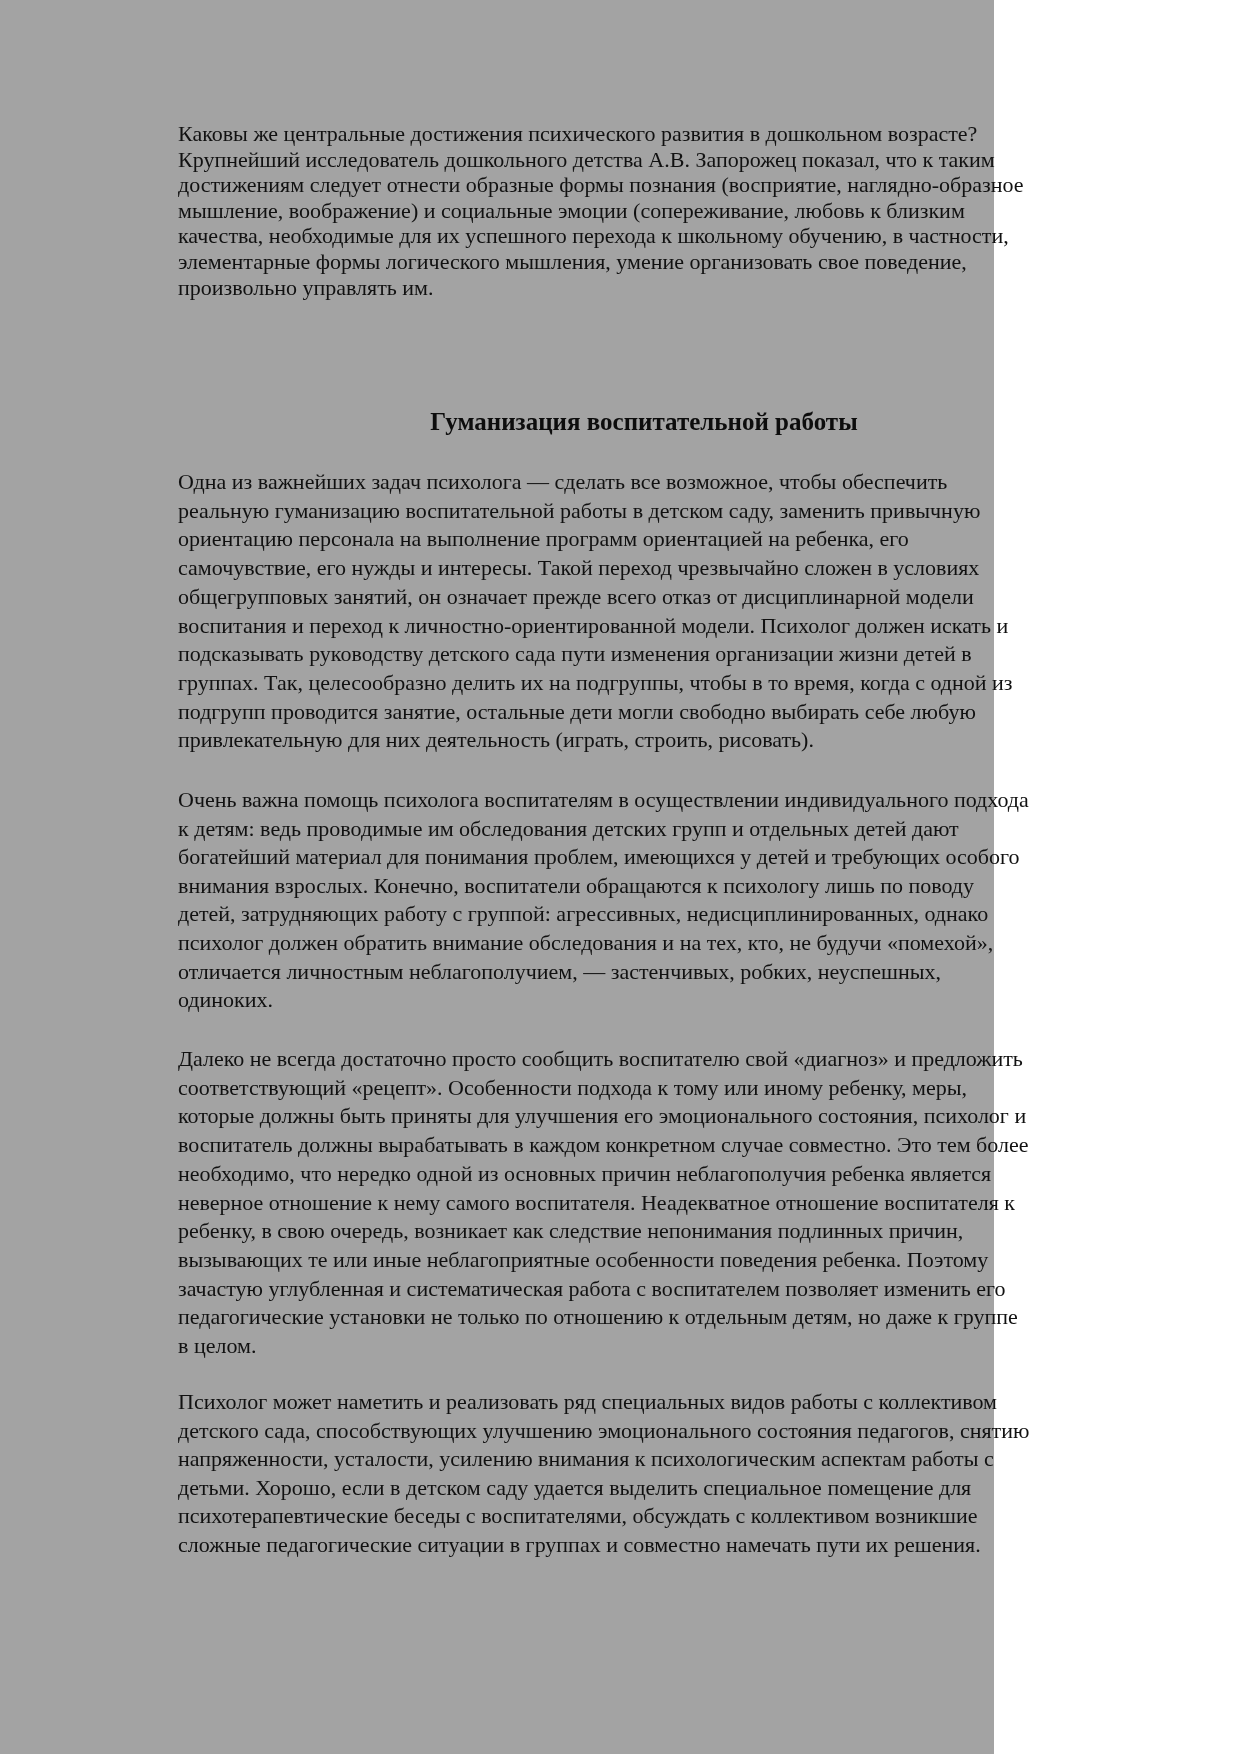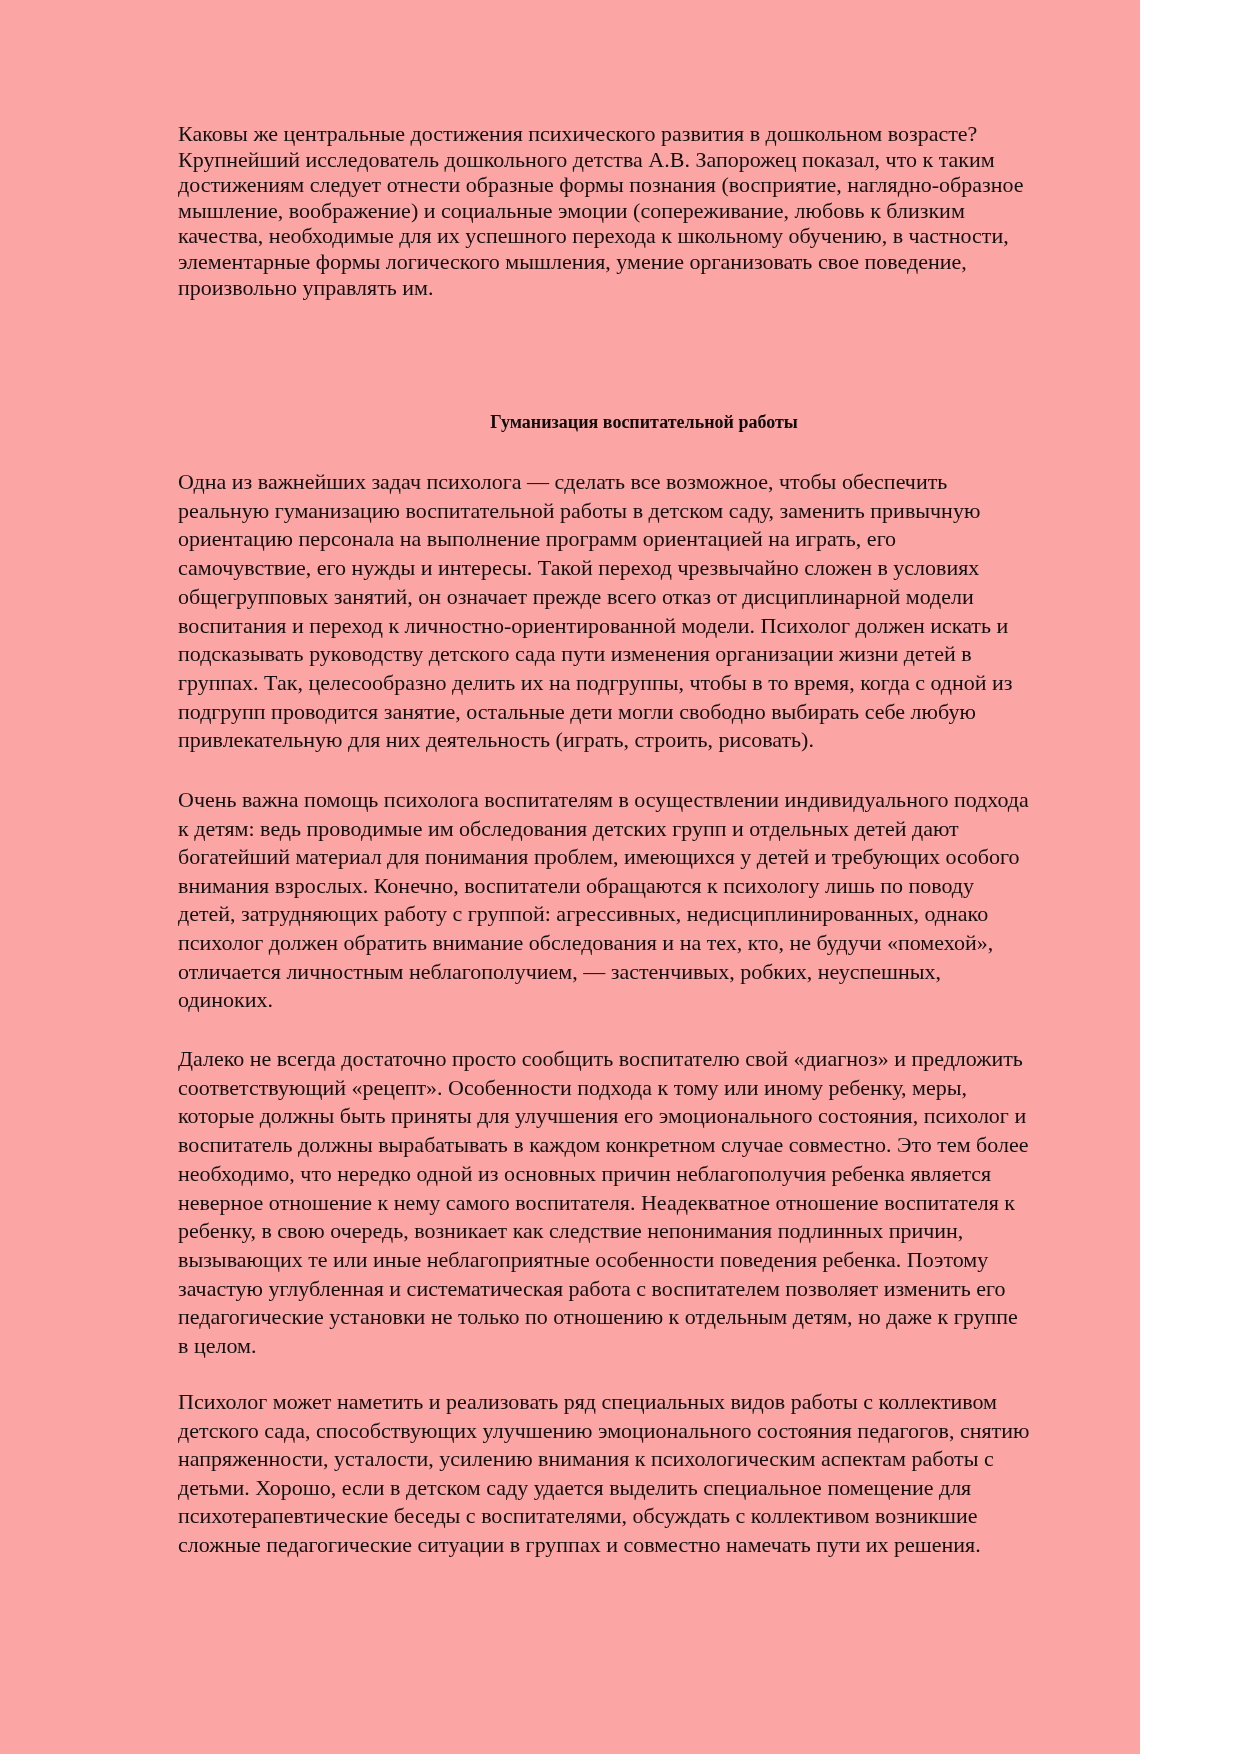--- a/index.html
+++ b/index.html
@@ -1,33 +1,33 @@
 <!DOCTYPE html>
 <html><head>
 <meta charset="utf-8">
 <style>
   html, body { margin: 0; padding: 0; background: #ffffff; }
   body { width: 1240px; height: 1754px; position: relative; overflow: hidden; }
-  .page { position: absolute; left: 0; top: 0; width: 1140px; height: 1754px; background: #fca5a5; }
+  .page { position: absolute; left: 0; top: 0; width: 994px; height: 1754px; background: #a3a3a3; }
   .para {
     position: absolute; left: 178px; width: 1000px;
     font-family: "Liberation Serif", "DejaVu Serif", serif;
     font-size: 22px; color: #111111; margin: 0;
   }
   .line { display: block; white-space: nowrap; }
   #p1 { top: 121px; line-height: 25.6px; }
   #p2 { top: 468px; line-height: 28.7px; }
   #p3 { top: 786px; line-height: 28.6px; }
   #p4 { top: 1045px; line-height: 28.7px; }
   #p5 { top: 1388px; line-height: 28.5px; }
   .heading {
     position: absolute; left: 178px; width: 932px; top: 407px;
     text-align: center; margin: 0;
     font-family: "Liberation Serif", "DejaVu Serif", serif;
-    font-weight: bold; font-size: 18px; line-height: 30px; color: #0d0d0d;
+    font-weight: bold; font-size: 25px; line-height: 30px; color: #0d0d0d;
   }
   .heading span { display: inline-block; }
 </style>
 </head>
 <body>
 
 <div class="page">
 
   <div class="para" id="p1">
     <span class="line">Каковы же центральные достижения психического развития в дошкольном возрасте?</span>
@@ -39,21 +39,21 @@
     <span class="line">произвольно управлять им.</span>
   </div>
 
   <h2 class="heading">
     <span>Гуманизация воспитательной работы</span>
   </h2>
 
   <div class="para" id="p2">
     <span class="line">Одна из важнейших задач психолога — сделать все возможное, чтобы обеспечить</span>
     <span class="line">реальную гуманизацию воспитательной работы в детском саду, заменить привычную</span>
-    <span class="line">ориентацию персонала на выполнение программ ориентацией на играть, его</span>
+    <span class="line">ориентацию персонала на выполнение программ ориентацией на ребенка, его</span>
     <span class="line">самочувствие, его нужды и интересы. Такой переход чрезвычайно сложен в условиях</span>
     <span class="line">общегрупповых занятий, он означает прежде всего отказ от дисциплинарной модели</span>
     <span class="line">воспитания и переход к личностно-ориентированной модели. Психолог должен искать и</span>
     <span class="line">подсказывать руководству детского сада пути изменения организации жизни детей в</span>
     <span class="line">группах. Так, целесообразно делить их на подгруппы, чтобы в то время, когда с одной из</span>
     <span class="line">подгрупп проводится занятие, остальные дети могли свободно выбирать себе любую</span>
     <span class="line">привлекательную для них деятельность (играть, строить, рисовать).</span>
   </div>
 
   <div class="para" id="p3">

